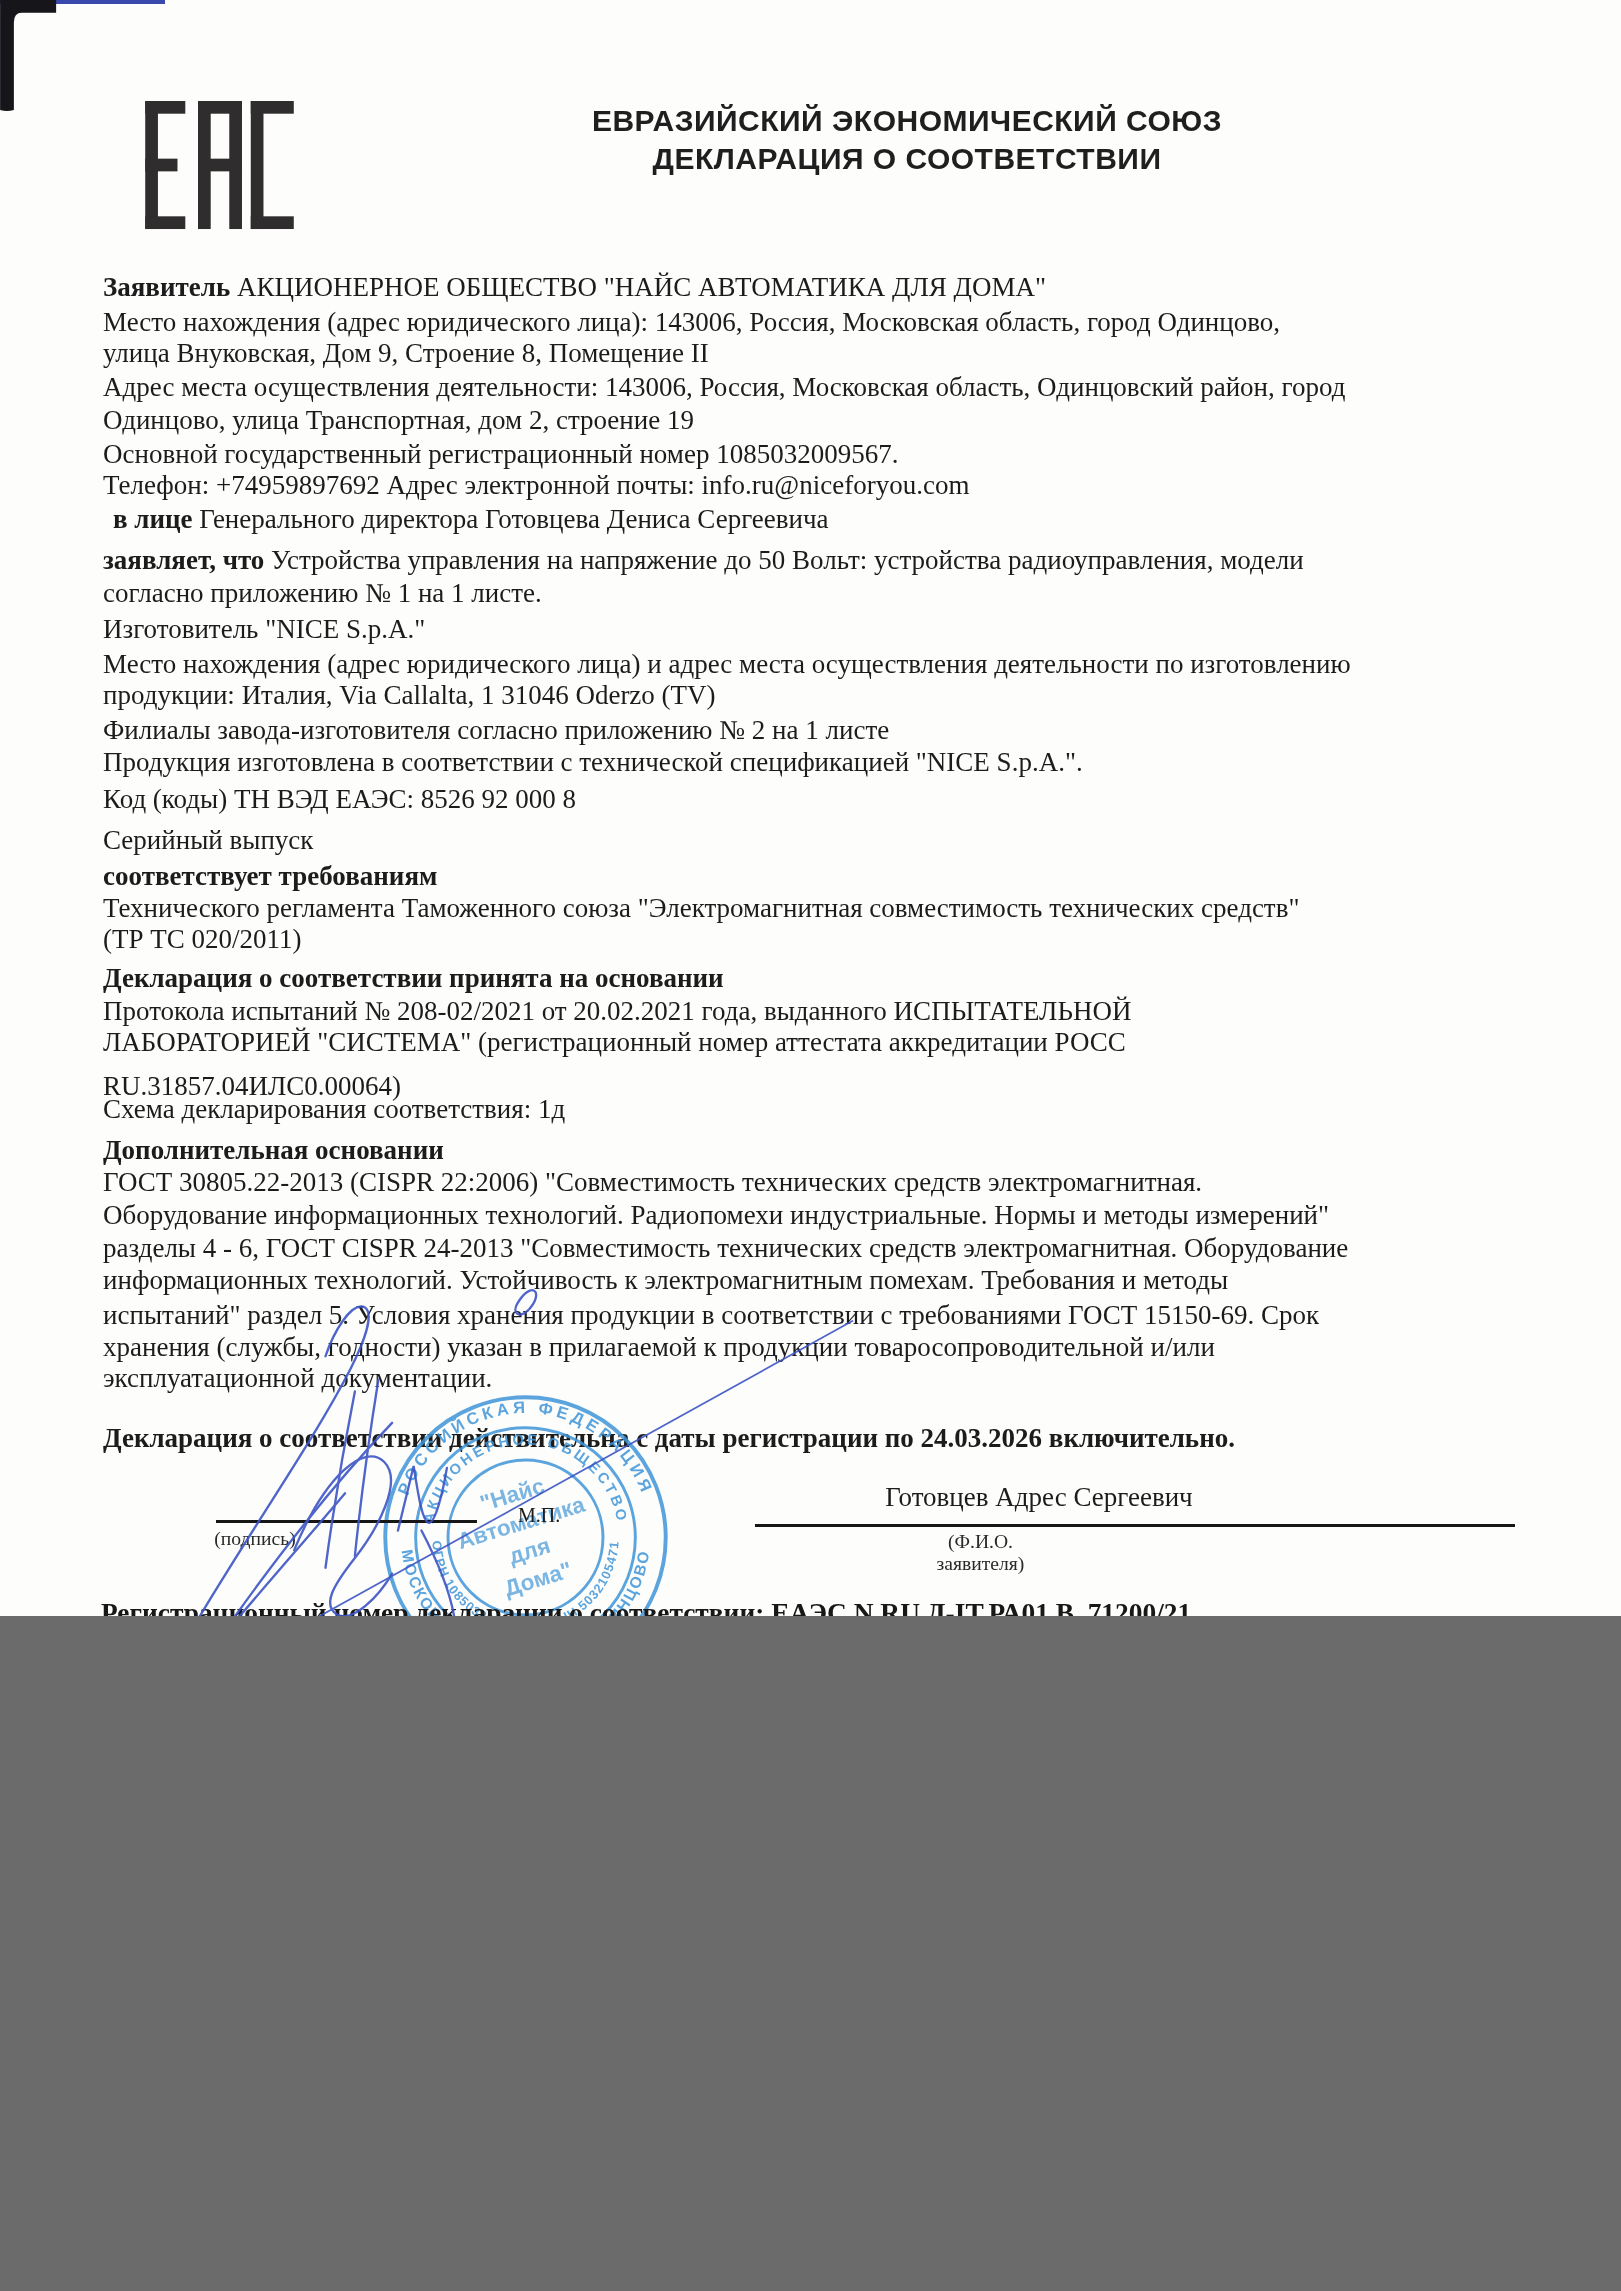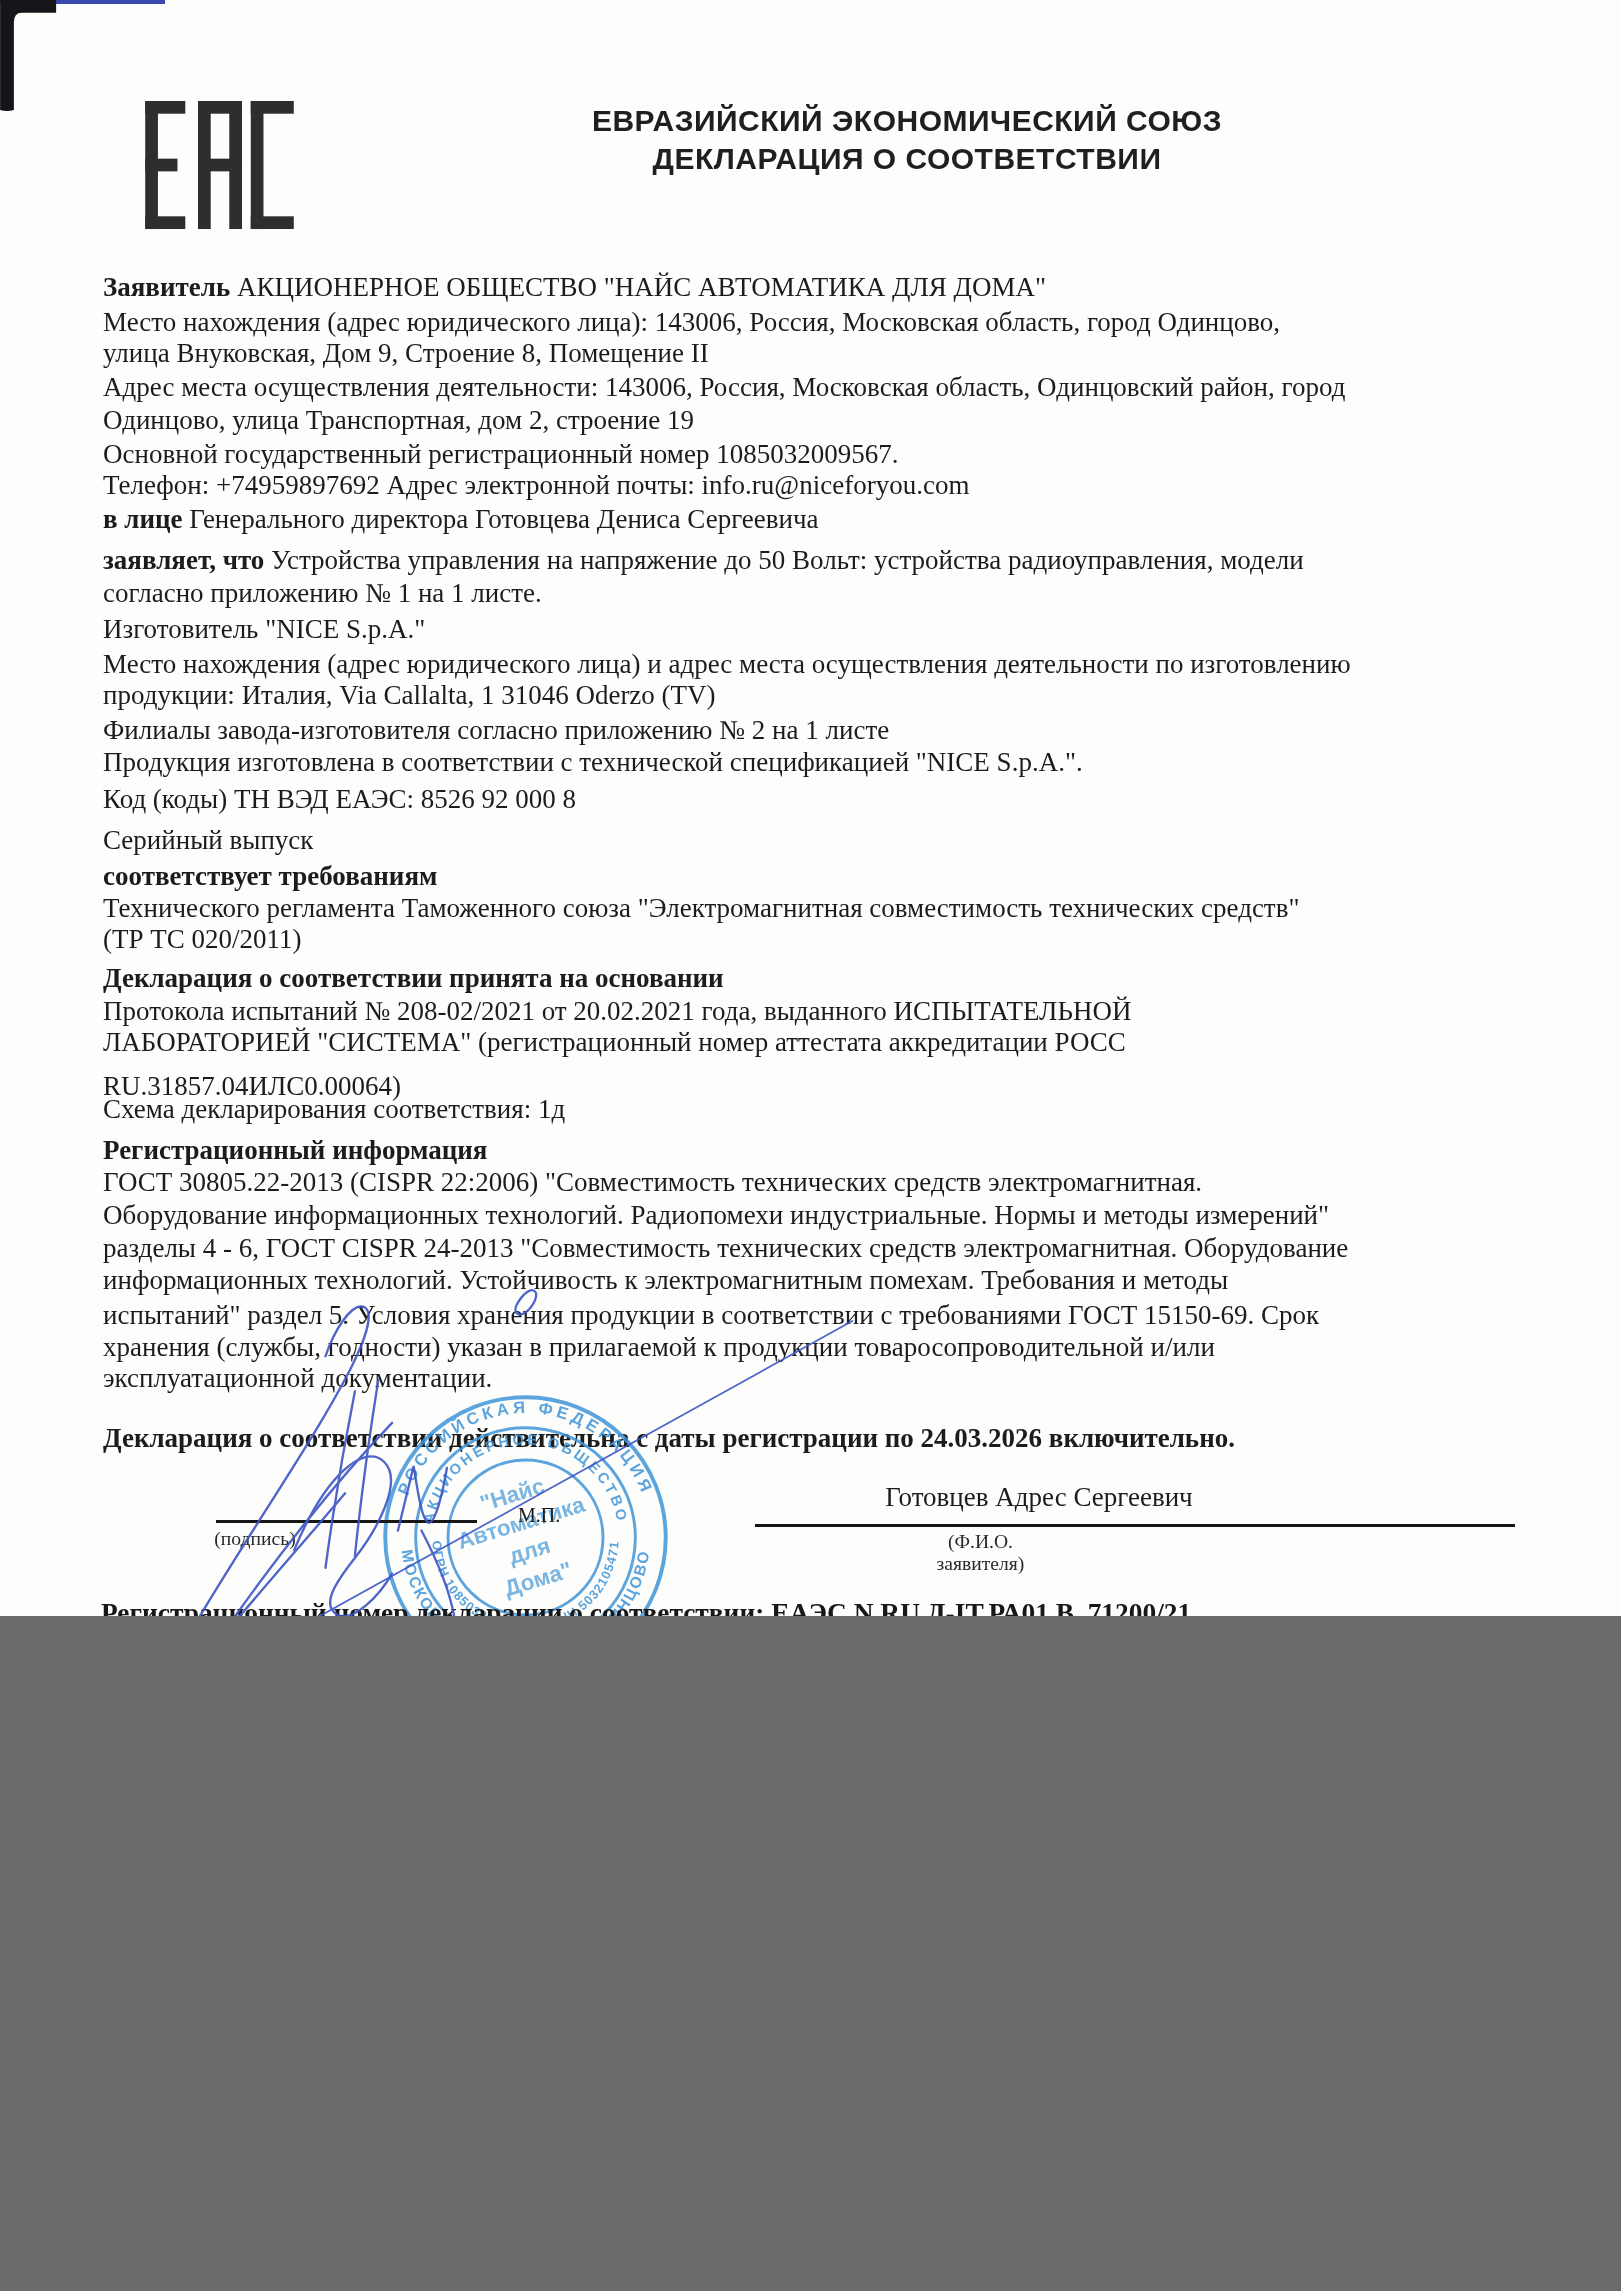--- a/index.html
+++ b/index.html
@@ -67,39 +67,39 @@
   </div>
 
   <div>
       <div class="tline" style="top: 272px;"><b>Заявитель</b><span> АКЦИОНЕРНОЕ ОБЩЕСТВО "НАЙС АВТОМАТИКА ДЛЯ ДОМА"</span></div>
       <div class="tline" style="top: 307px;"><span>Место нахождения (адрес юридического лица): 143006, Россия, Московская область, город Одинцово,</span></div>
       <div class="tline" style="top: 338px;"><span>улица Внуковская, Дом 9, Строение 8, Помещение II</span></div>
       <div class="tline" style="top: 372px;"><span>Адрес места осуществления деятельности: 143006, Россия, Московская область, Одинцовский район, город</span></div>
       <div class="tline" style="top: 405px;"><span>Одинцово, улица Транспортная, дом 2, строение 19</span></div>
       <div class="tline" style="top: 439px;"><span>Основной государственный регистрационный номер 1085032009567.</span></div>
       <div class="tline" style="top: 470px;"><span>Телефон: +74959897692 Адрес электронной почты: info.ru@niceforyou.com</span></div>
-      <div class="tline" style="top: 504px;"><b>в лице</b><span> Генерального директора Готовцева Дениса Сергеевича</span></div>
+      <div class="tline" style="top: 504px; margin-left: 10px;"><b>в лице</b><span> Генерального директора Готовцева Дениса Сергеевича</span></div>
       <div class="tline" style="top: 545px;"><b>заявляет, что</b><span> Устройства управления на напряжение до 50 Вольт: устройства радиоуправления, модели</span></div>
       <div class="tline" style="top: 578px;"><span>согласно приложению № 1 на 1 листе.</span></div>
       <div class="tline" style="top: 614px;"><span>Изготовитель "NICE S.p.A."</span></div>
       <div class="tline" style="top: 649px;"><span>Место нахождения (адрес юридического лица) и адрес места осуществления деятельности по изготовлению</span></div>
       <div class="tline" style="top: 680px;"><span>продукции: Италия, Via Callalta, 1 31046 Oderzo (TV)</span></div>
       <div class="tline" style="top: 715px;"><span>Филиалы завода-изготовителя согласно приложению № 2 на 1 листе</span></div>
       <div class="tline" style="top: 747px;"><span>Продукция изготовлена в соответствии с технической спецификацией "NICE S.p.A.".</span></div>
       <div class="tline" style="top: 784px;"><span>Код (коды) ТН ВЭД ЕАЭС: 8526 92 000 8</span></div>
       <div class="tline" style="top: 825px;"><span>Серийный выпуск</span></div>
       <div class="tline" style="top: 861px;"><b>соответствует требованиям</b></div>
       <div class="tline" style="top: 893px;"><span>Технического регламента Таможенного союза "Электромагнитная совместимость технических средств"</span></div>
       <div class="tline" style="top: 924px;"><span>(ТР ТС 020/2011)</span></div>
       <div class="tline" style="top: 963px;"><b>Декларация о соответствии принята на основании</b></div>
       <div class="tline" style="top: 996px;"><span>Протокола испытаний № 208-02/2021 от 20.02.2021 года, выданного ИСПЫТАТЕЛЬНОЙ</span></div>
       <div class="tline" style="top: 1027px;"><span>ЛАБОРАТОРИЕЙ "СИСТЕМА" (регистрационный номер аттестата аккредитации РОСС</span></div>
       <div class="tline" style="top: 1059px; margin-top: 12px;"><span>RU.31857.04ИЛС0.00064)</span></div>
       <div class="tline" style="top: 1094px;"><span>Схема декларирования соответствия: 1д</span></div>
-      <div class="tline" style="top: 1135px;"><b>Регистрационный информация</b></div>
+      <div class="tline" style="top: 1135px;"><b>Дополнительная основании</b></div>
       <div class="tline" style="top: 1167px;"><span>ГОСТ 30805.22-2013 (CISPR 22:2006) "Совместимость технических средств электромагнитная.</span></div>
       <div class="tline" style="top: 1200px;"><span>Оборудование информационных технологий. Радиопомехи индустриальные. Нормы и методы измерений"</span></div>
       <div class="tline" style="top: 1233px;"><span>разделы 4 - 6, ГОСТ CISPR 24-2013 "Совместимость технических средств электромагнитная. Оборудование</span></div>
       <div class="tline" style="top: 1265px;"><span>информационных технологий. Устойчивость к электромагнитным помехам. Требования и методы</span></div>
       <div class="tline" style="top: 1300px;"><span>испытаний" раздел 5. Условия хранения продукции в соответствии с требованиями ГОСТ 15150-69. Срок</span></div>
       <div class="tline" style="top: 1332px;"><span>хранения (службы, годности) указан в прилагаемой к продукции товаросопроводительной и/или</span></div>
       <div class="tline" style="top: 1363px;"><span>эксплуатационной документации.</span></div>
       <div class="tline" style="top: 1423px;"><b>Декларация о соответствии действительна с даты регистрации по 24.03.2026 включительно.</b></div>
     </div>
 

